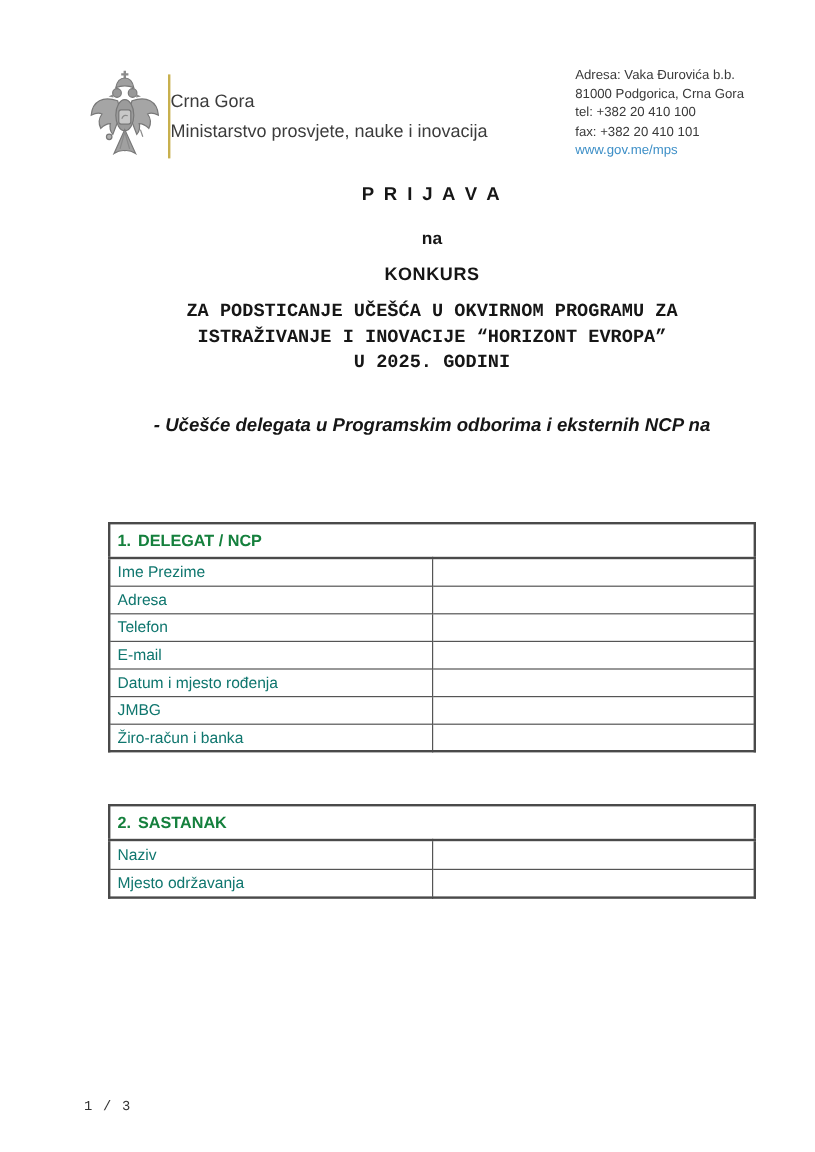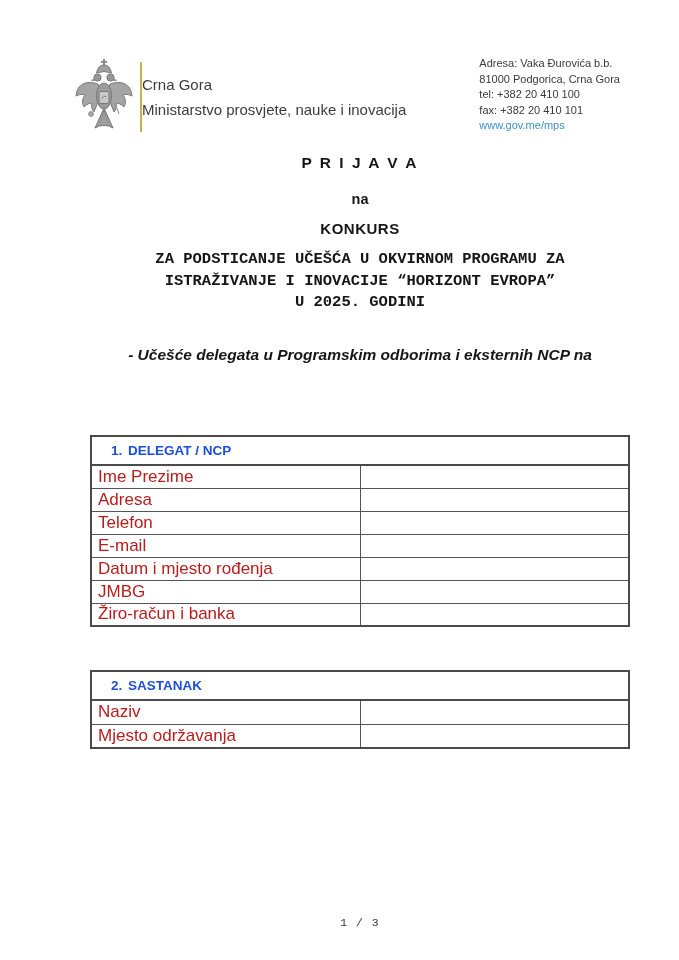--- a/index.html
+++ b/index.html
@@ -42,31 +42,31 @@
     position: absolute; left: 90px; width: 540px;
     border-collapse: collapse; table-layout: fixed;
     border: 2px solid #4a4a4a;
   }
   .t1 { top: 435px; }
   .t2 { top: 670px; }
   table.form-table td { border: 1px solid #555555; vertical-align: middle; }
   tr.th-row td {
     border-bottom: 2px solid #4a4a4a;
     height: 29px; font-weight: bold; font-size: 13.5px;
-    padding-left: 19px; color: #1d4ed8;
+    padding-left: 6px; color: #15803d;
   }
   .sec-no { display: inline-block; min-width: 17px; }
-  td.lbl { width: 145px; height: 23px; font-size: 17px; padding-left: 6px; color: #b91c1c; }
+  td.lbl { width: 145px; height: 23px; font-size: 13px; padding-left: 6px; color: #0f766e; }
   .t2 td.lbl { height: 24px; }
   td.val { background: #ffffff; }
 
   
   .footer {
     position: absolute; top: 916px; left: 70px; width: 580px;
-    text-align: center;
+    text-align: left;
     font-family: "Liberation Mono", "DejaVu Sans Mono", monospace;
     font-size: 11.5px; letter-spacing: 1px; color: #333333;
   }
 </style>
 </head>
 <body>
 
 <div class="page">
 
   <div class="header-left">

